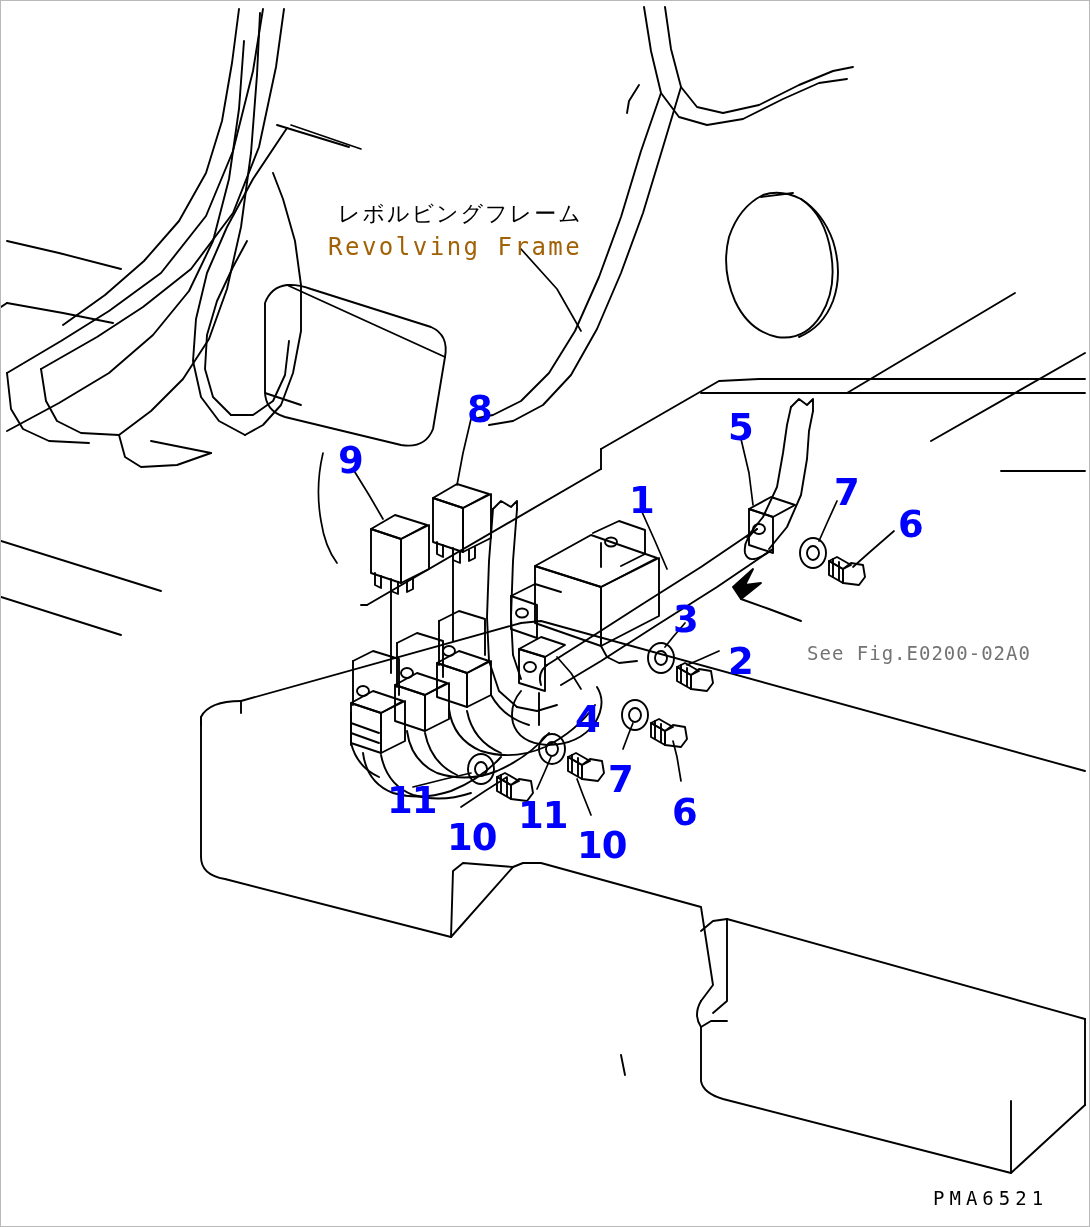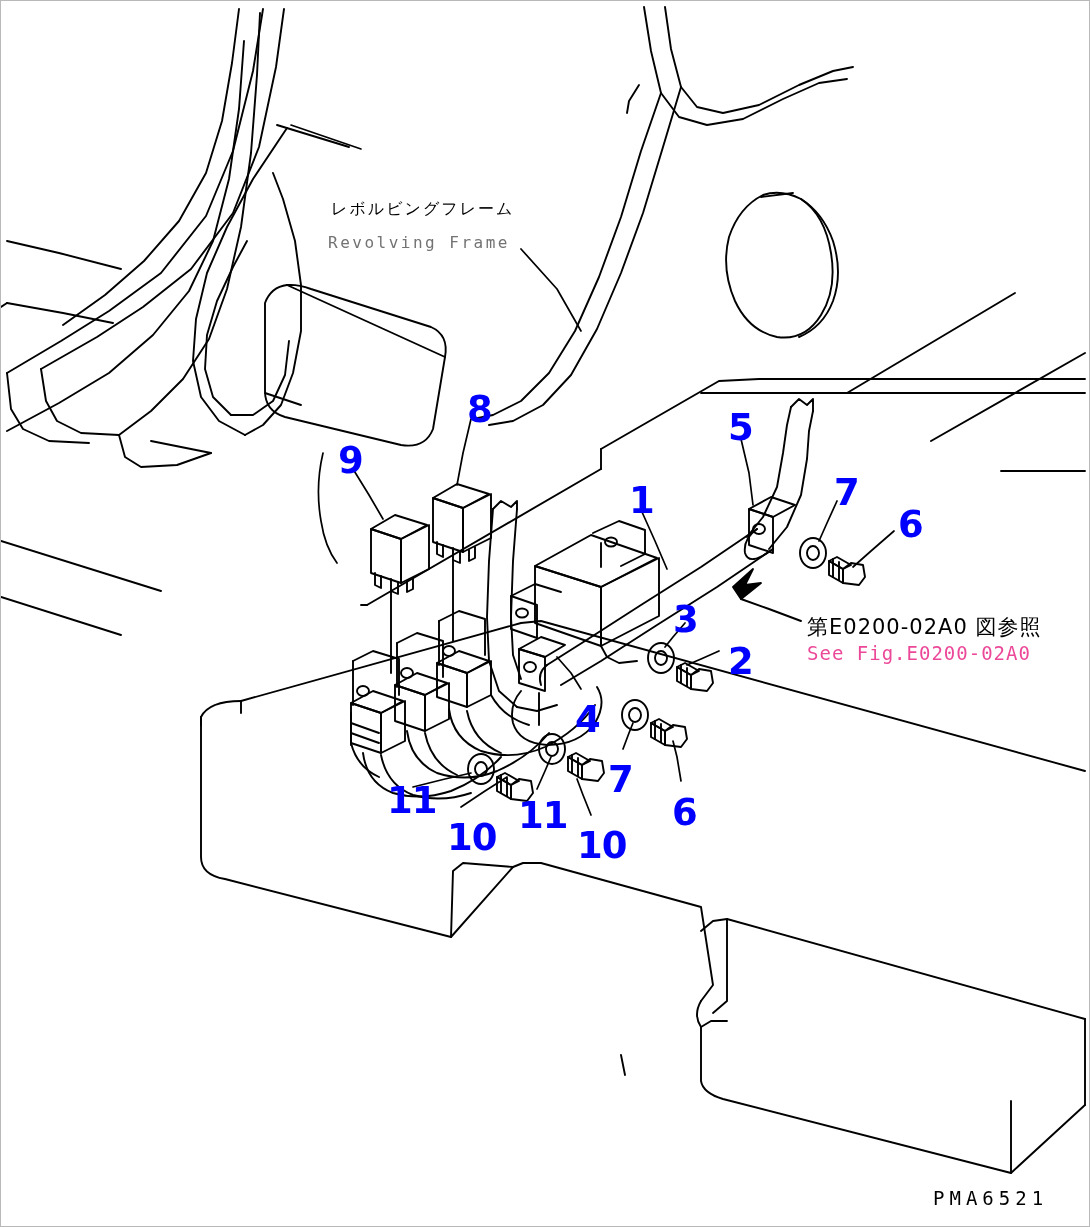--- a/index.html
+++ b/index.html
@@ -19,39 +19,40 @@
     font-weight:bold;
     font-size:37px;
     line-height:1;
     letter-spacing:-1px;
     user-select:none;
   }
   .txt-jp{
     position:absolute;
     color:#000;
     font-family:"DejaVu Sans",sans-serif;
-    font-size:16px;
+    font-size:22px;
     letter-spacing:2px;
     white-space:nowrap;
+    margin-left:7px;
   }
   .txt-en{
     position:absolute;
-    color:#737373;
+    color:#a16207;
     font-family:"DejaVu Sans Mono",monospace;
-    font-size:16px;
+    font-size:24px;
     letter-spacing:2.5px;
     white-space:nowrap;
   }
   .txt-ref-jp{
     position:absolute;color:#000;
     font-family:"DejaVu Sans",sans-serif;
     font-size:21px;letter-spacing:1px;white-space:nowrap;
   }
   .txt-ref-en{
-    position:absolute;color:#ec4899;
+    position:absolute;color:#737373;
     font-family:"DejaVu Sans Mono",monospace;
     font-size:19px;letter-spacing:1px;white-space:nowrap;
   }
   .txt-code{
     position:absolute;color:#000;
     font-family:"DejaVu Sans Mono",monospace;
     font-size:19px;letter-spacing:5px;white-space:nowrap;
   }
 </style>
 </head>
@@ -337,21 +338,20 @@
         <path d="M360 604 L366 604"></path>
         <path d="M240 700 L240 712"></path>
       </g>
 
     </g>
   </svg>
 
   <div class="txt-jp" style="left:330px;top:198px;">レボルビングフレーム</div>
   <div class="txt-en" style="left:327px;top:232px;">Revolving Frame</div>
 
-  <div class="txt-ref-jp" style="left:806px;top:612px;">第E0200-02A0 図参照</div>
   <div class="txt-ref-en" style="left:806px;top:641px;">See Fig.E0200-02A0</div>
 
   <div class="txt-code" style="left:932px;top:1186px;">PMA6521</div>
 
   <div id="callout-layer">
       <div class="lbl" style="left: 628px; top: 481px; color: rgb(0, 0, 255);">1</div>
       <div class="lbl" style="left: 727px; top: 642px; color: rgb(0, 0, 255);">2</div>
       <div class="lbl" style="left: 672px; top: 600px; color: rgb(0, 0, 255);">3</div>
       <div class="lbl" style="left: 574px; top: 700px; color: rgb(0, 0, 255);">4</div>
       <div class="lbl" style="left: 727px; top: 408px; color: rgb(0, 0, 255);">5</div>

